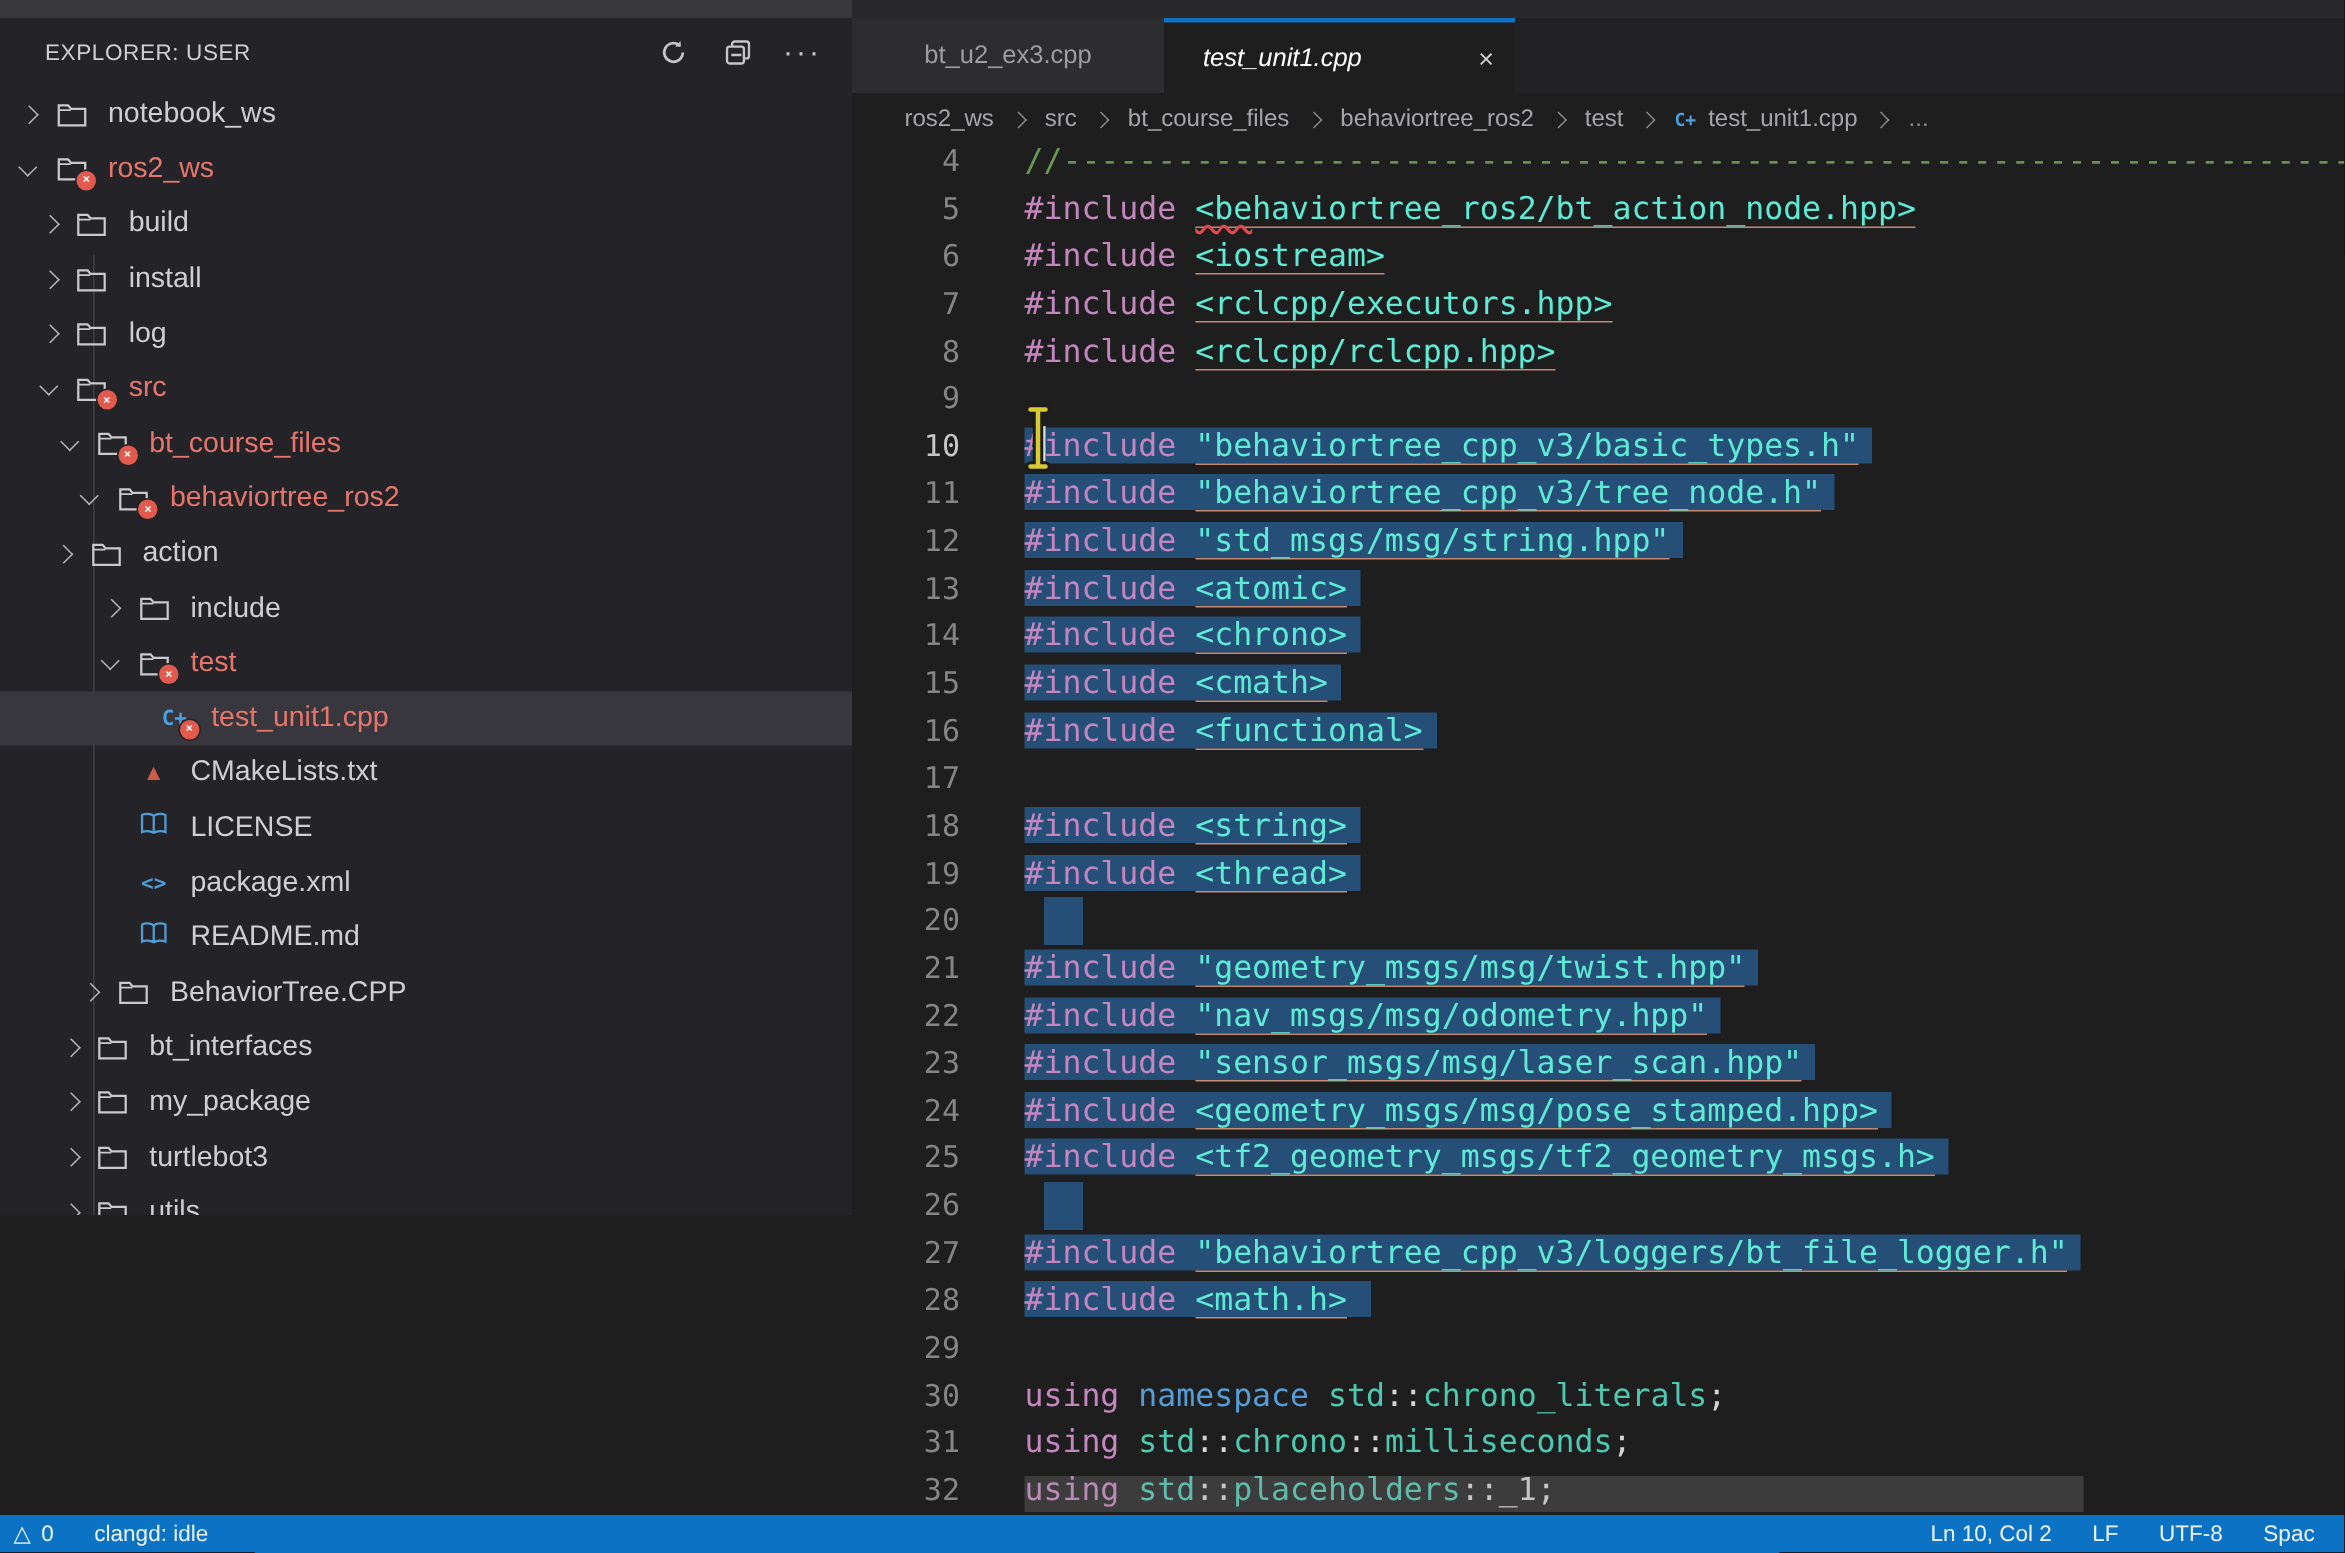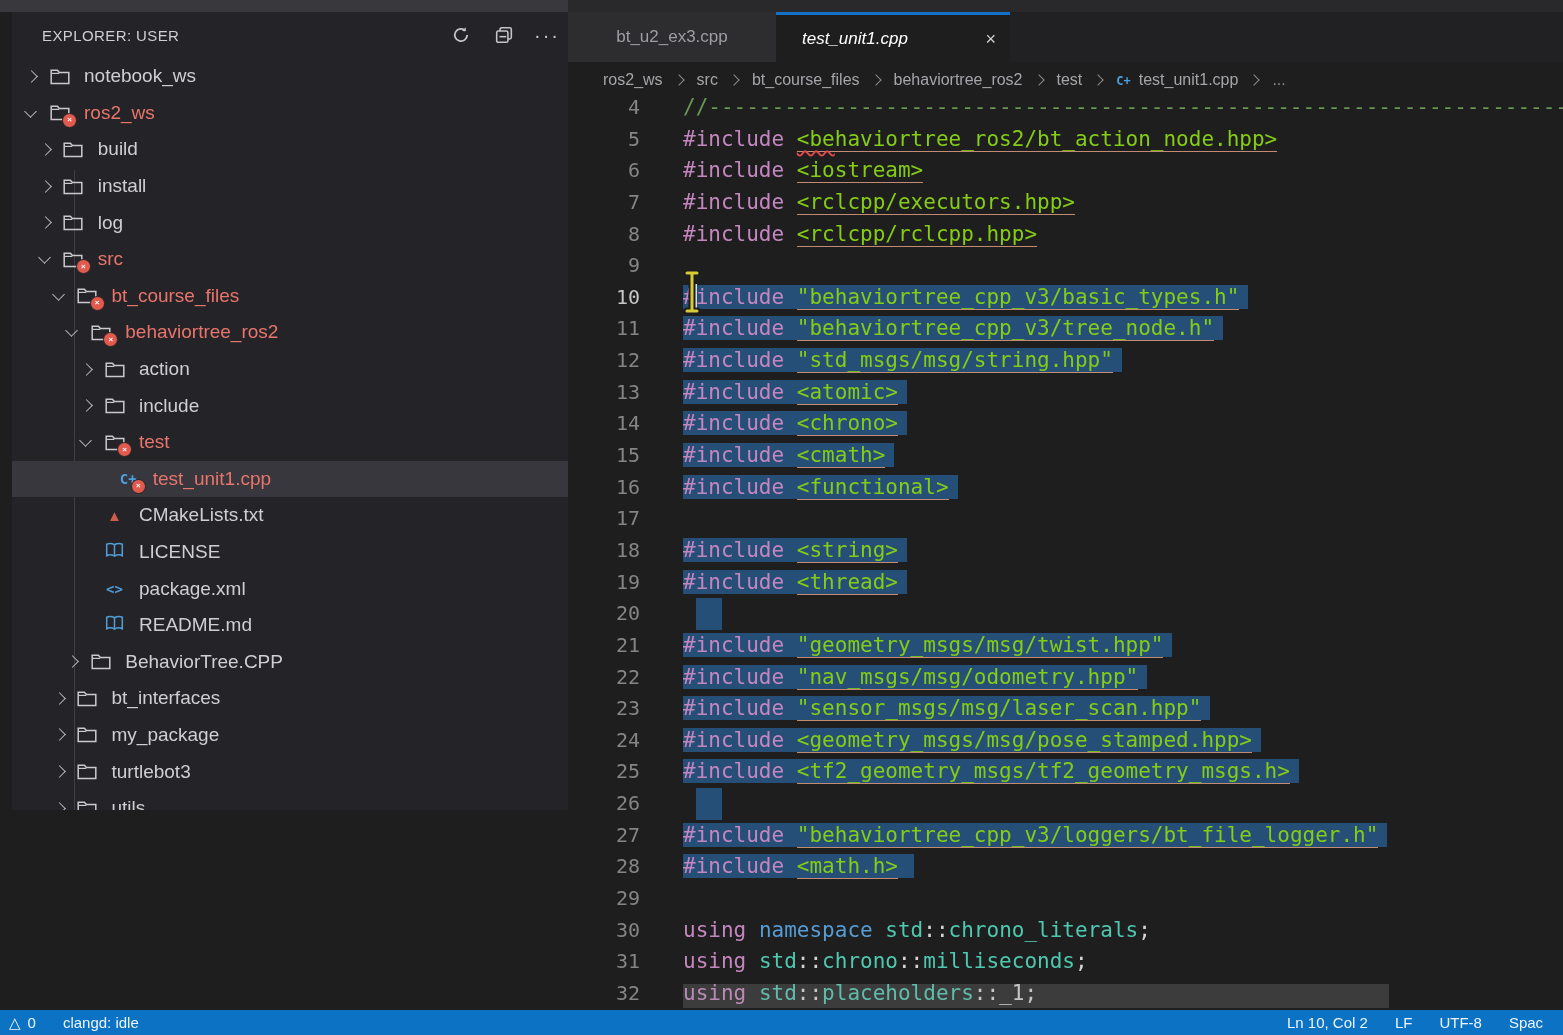--- a/index.html
+++ b/index.html
@@ -3,21 +3,21 @@
 <meta charset="utf-8">
 <style>
   html,body{margin:0;padding:0;background:#111;}
   .app{position:relative;width:1563px;height:1035px;background:#1e1e1e;overflow:hidden;
        font-family:"Liberation Sans",sans-serif;-webkit-font-smoothing:antialiased;}
   
   .strip-left{position:absolute;left:0;top:0;width:568px;height:12px;background:#38383d;}
   .strip-right{position:absolute;left:568px;top:0;right:0;height:12px;background:#29292c;}
 
   
-  .sidebar{position:absolute;left:12px;top:12px;width:568px;height:798px;background:#242428;overflow:hidden;}
+  .sidebar{position:absolute;left:0;top:12px;width:568px;height:798px;background:#242428;overflow:hidden;}
   .exp-header{height:46px;display:flex;align-items:center;padding:0 22px 0 30px;color:#cfcfd2;
               font-size:15px;letter-spacing:.4px;}
   .exp-actions{margin-left:auto;display:flex;align-items:center;gap:21px;}
   .exp-actions .act{width:22px;height:22px;display:flex;align-items:center;justify-content:center;color:#c5c5c8;cursor:pointer;}
   .dots{color:#c5c5c8;font-size:20px;letter-spacing:2px;line-height:10px;}
   .tree{position:relative;}
   .indent-guide{position:absolute;left:62px;top:112px;width:1px;height:700px;background:#3e3e44;}
   .row{position:relative;height:36.6px;display:flex;align-items:center;font-size:19px;color:#cfcfd2;cursor:pointer;}
   .row.selected{background:#37373d;}
   .row .chev{width:24px;flex:none;display:flex;align-items:center;}
@@ -52,21 +52,21 @@
   
   .code{position:absolute;left:0;top:80px;right:0;bottom:0;overflow:hidden;}
   .cl{display:flex;height:31.65px;line-height:31.65px;font-family:"DejaVu Sans Mono","Liberation Mono",monospace;
       font-size:21px;white-space:pre;}
   .gut{width:72px;flex:none;text-align:right;color:#858585;font-size:20px;cursor:default;}
   .gut.active{color:#c6c6c6;}
   .txt{margin-left:43px;}
   .selw{background:#264f78;padding-right:9px;}
   .selw.noext{padding-right:16px;}
   .selb{display:inline-block;width:26px;height:31.65px;background:#264f78;margin-left:13px;vertical-align:top;}
-  .cm{color:#6a9955}.pp{color:#c586c0}.str{color:#84cc16}.kw{color:#569cd6}.ty{color:#4ec9b0}.pl{color:#d4d4d4}
+  .cm{color:#6a9955}.pp{color:#c586c0}.str{color:#5eead4}.kw{color:#569cd6}.ty{color:#4ec9b0}.pl{color:#d4d4d4}
   .u{border-bottom:1.6px solid rgba(206,145,120,.95);}
   .uq{text-decoration:underline wavy #e5484d 1.5px;text-decoration-skip-ink:none;text-underline-offset:4px;}
   .hscroll{position:absolute;left:115px;top:972px;width:706px;height:24px;background:rgba(150,150,150,.25);}
 
   
   .text-cursor{position:absolute;left:695px;top:284px;width:2px;height:28px;background:#dcdcdc;}
   .mouse-ibeam{position:absolute;left:683px;top:269px;pointer-events:none;}
 
   
   .statusbar{position:absolute;left:0;bottom:0;width:100%;height:25px;background:#0b72c4;color:#edf4fb;
@@ -199,21 +199,21 @@
           </span>
           <span class="iconwrap">
             <svg width="20" height="17" viewBox="0 0 20 17">
               <path d="M1.2 2.2 h6.2 l2 2.4 h9.4 v11 h-17.6 z" fill="none" stroke="#c9c9ce" stroke-width="1.5"></path>
               <path d="M1.2 5.4 h8" stroke="#c9c9ce" stroke-width="1.2"></path>
             </svg>
             <span class="badge">×</span>
           </span>
           <span class="lbl err">behaviortree_ros2</span>
         </div>
-        <div class="row" style="padding-left: 68px;">
+        <div class="row" style="padding-left: 36px;">
           <span class="chev">
             <i class="right"></i>
           </span>
           <span class="iconwrap">
             <svg width="20" height="17" viewBox="0 0 20 17">
               <path d="M1.2 2.2 h6.2 l2 2.4 h9.4 v11 h-17.6 z" fill="none" stroke="#c9c9ce" stroke-width="1.5"></path>
               <path d="M1.2 5.4 h8" stroke="#c9c9ce" stroke-width="1.2"></path>
             </svg>
           </span>
           <span class="lbl">action</span>

